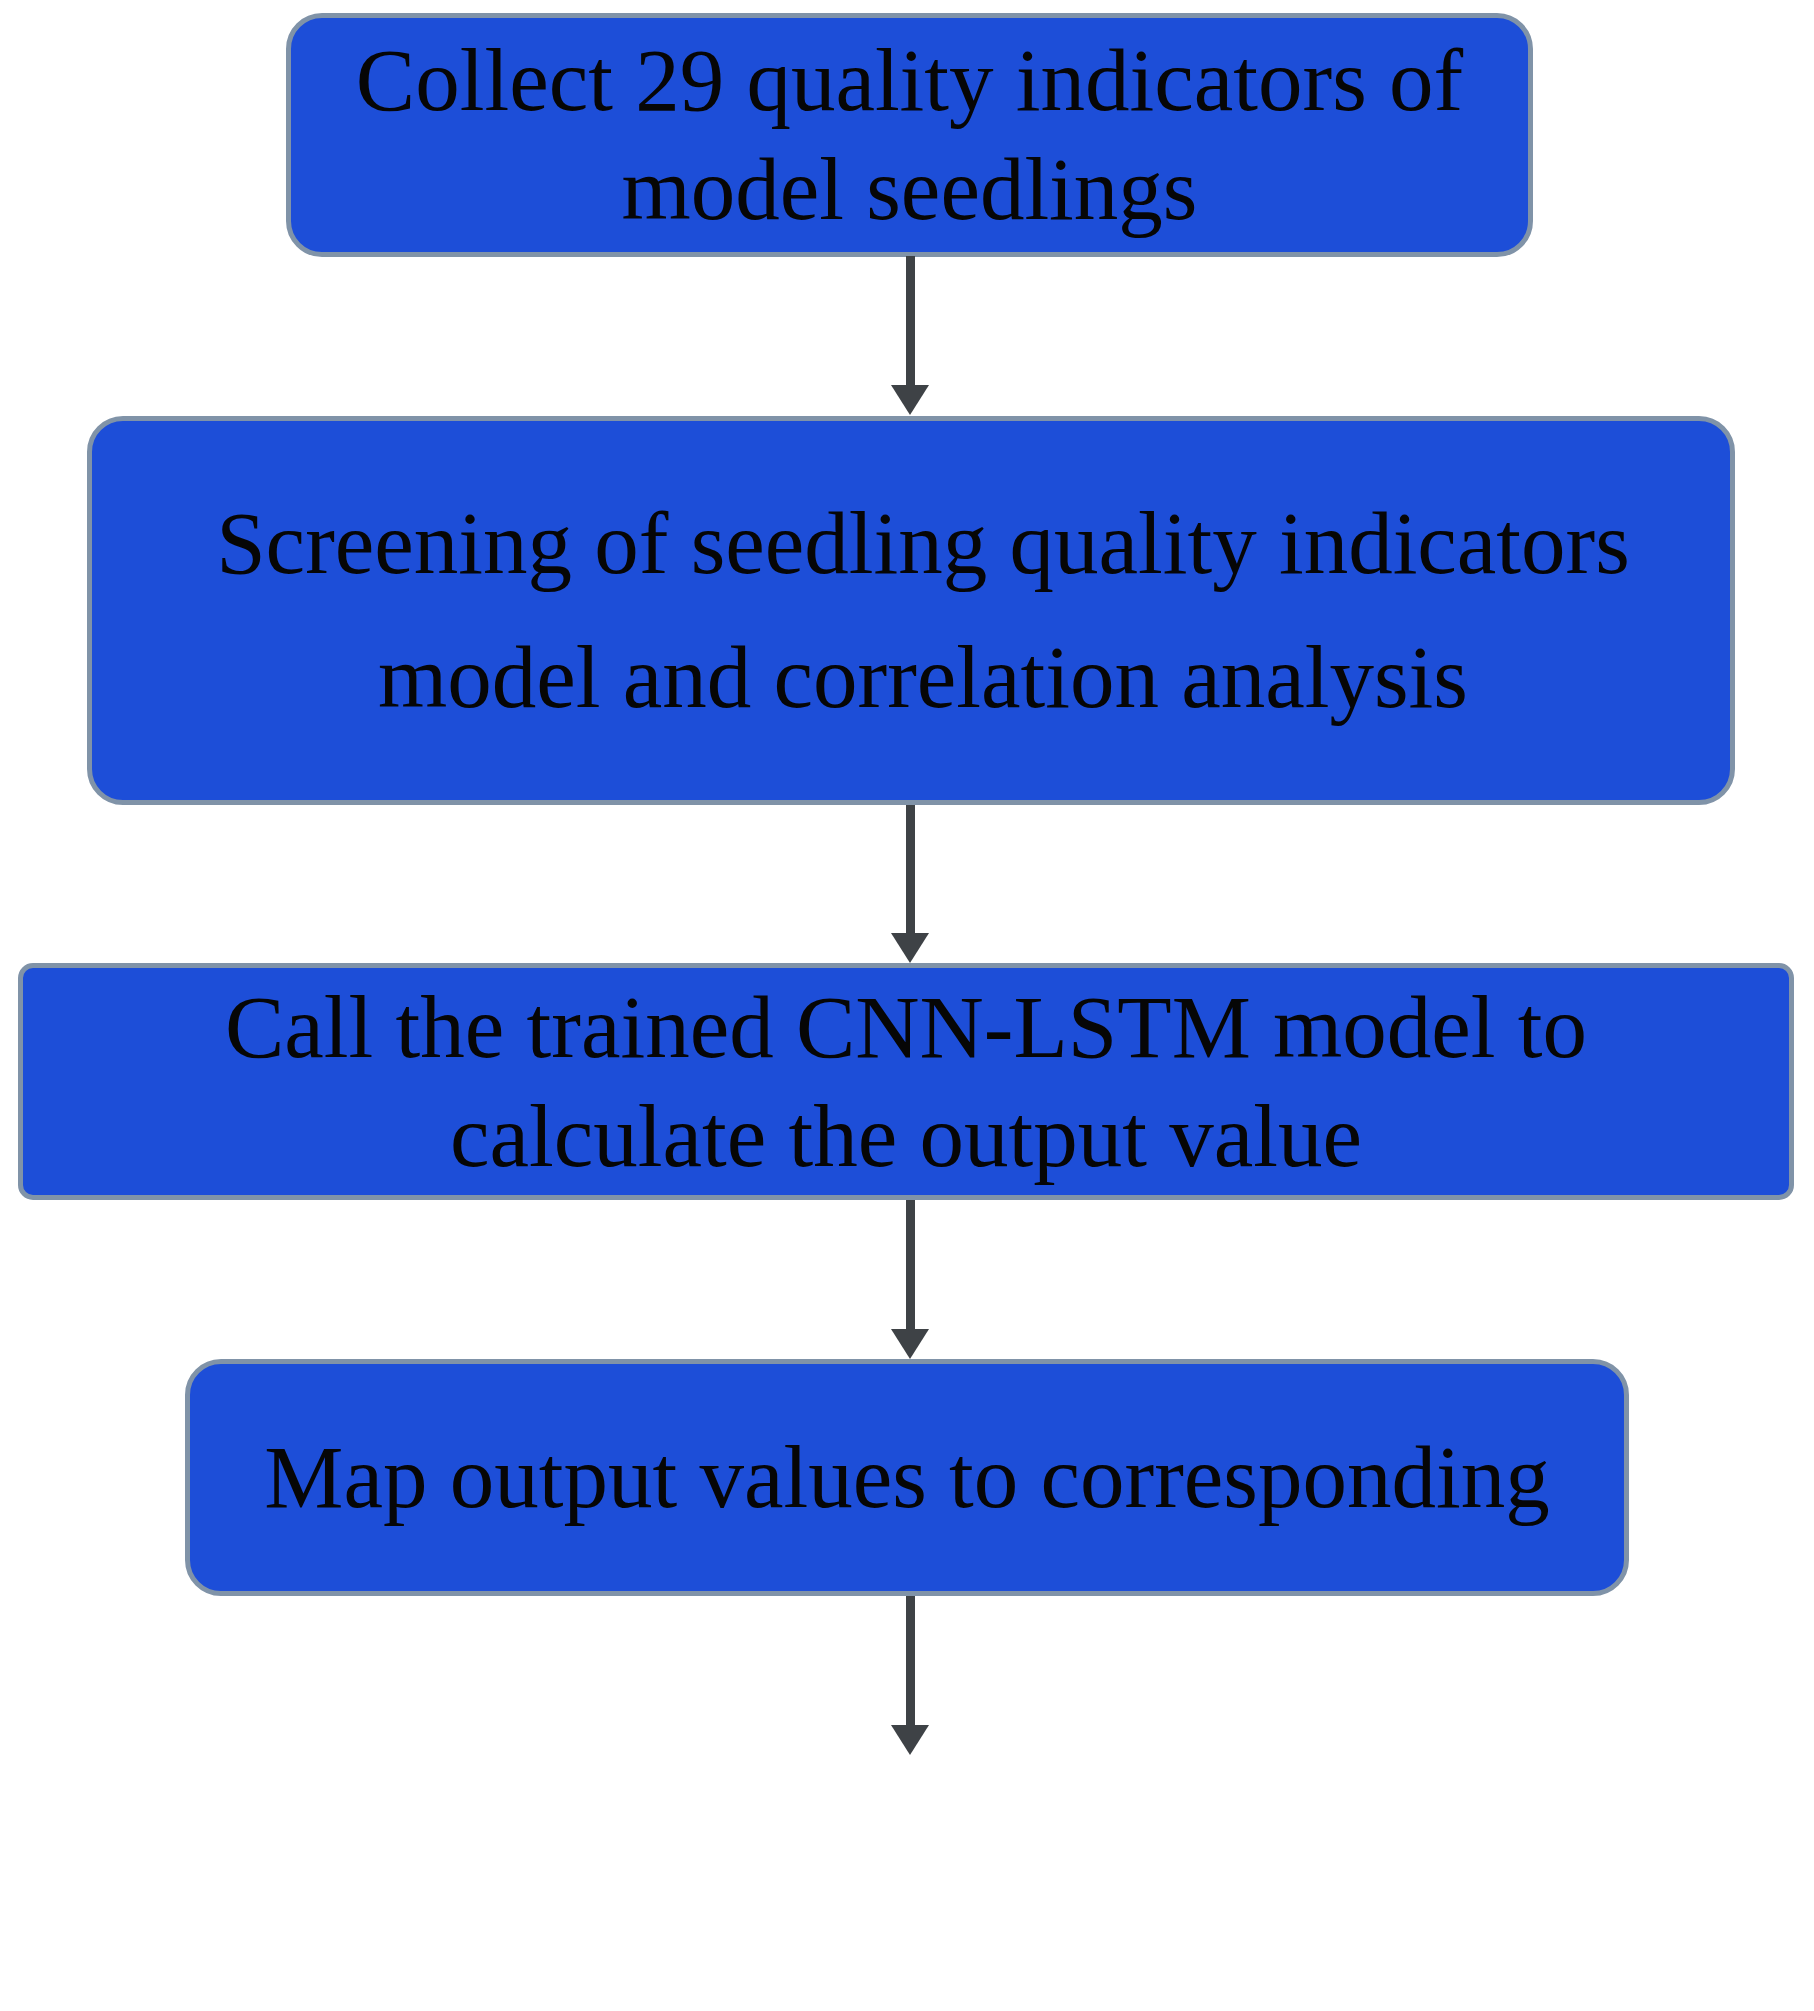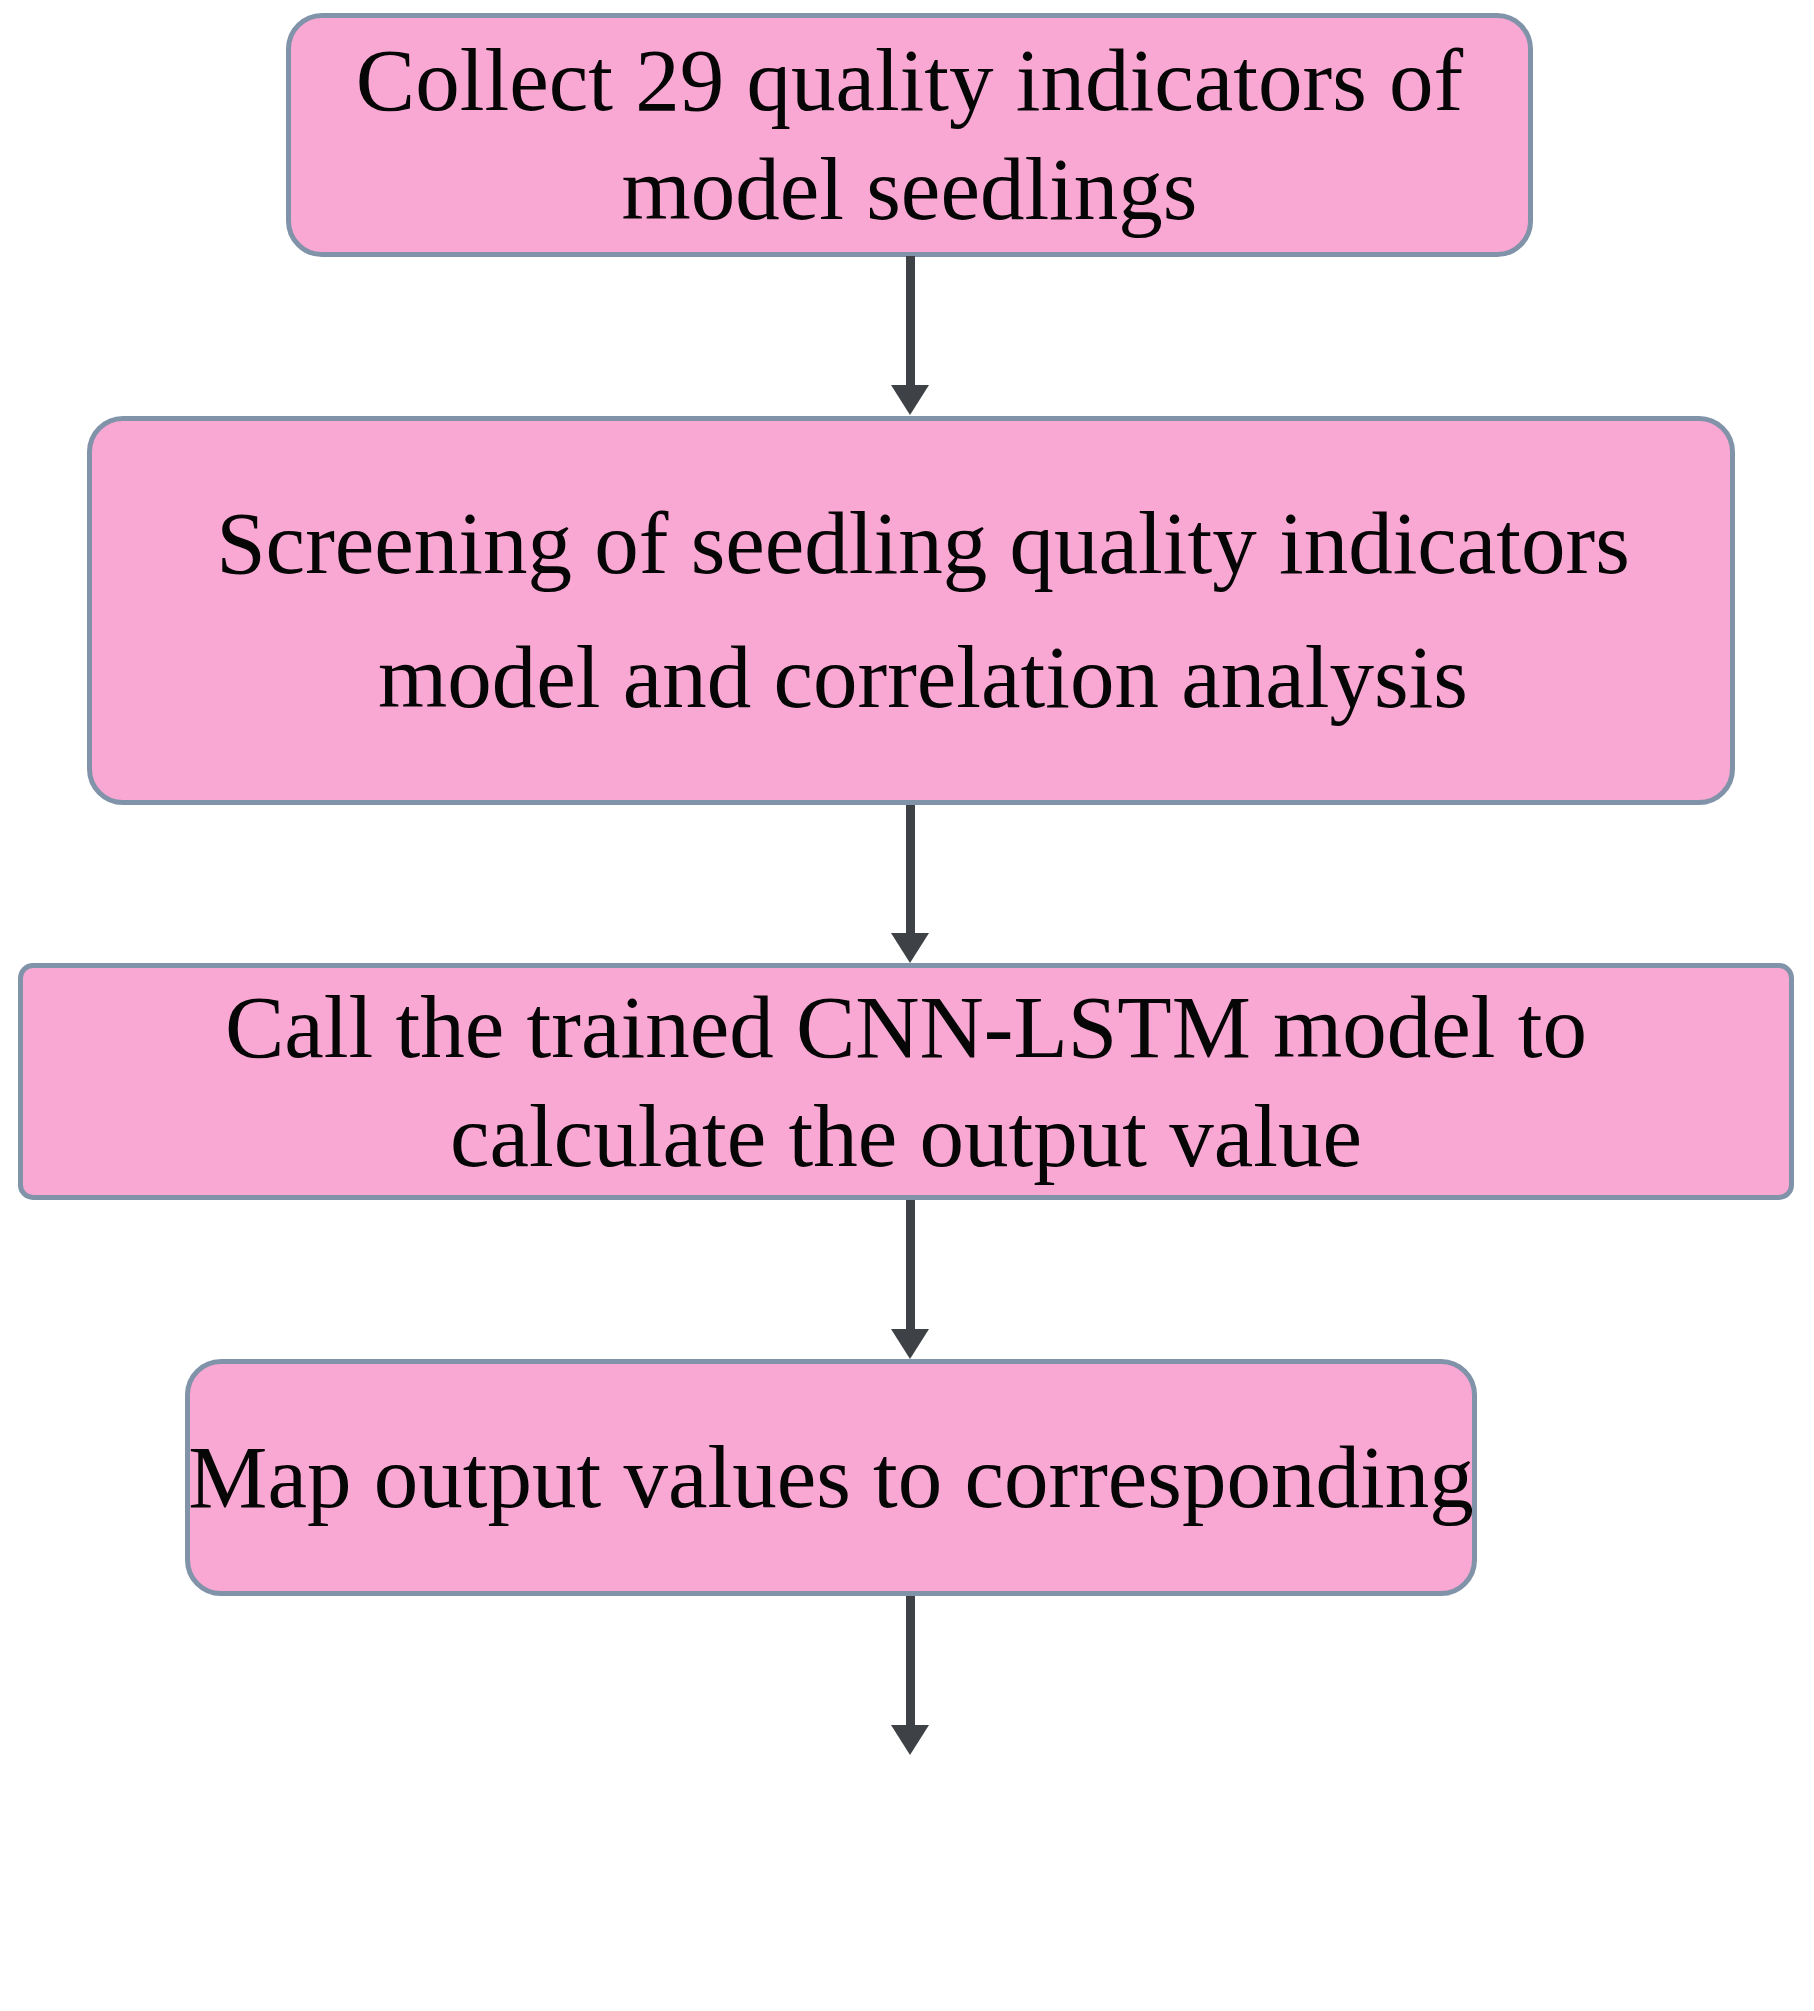--- a/index.html
+++ b/index.html
@@ -12,41 +12,41 @@
     width: 1815px;
     height: 2012px;
     background: #ffffff;
     overflow: hidden;
   }
   .box {
     position: absolute;
     box-sizing: border-box;
     border: 5px solid #8093a8;
     border-radius: 36px;
-    background: #f9a8d4;
+    background: #1d4ed8;
     display: flex;
     flex-direction: column;
     align-items: center;
     justify-content: center;
     text-align: center;
     font-family: "Liberation Serif", "DejaVu Serif", serif;
     font-size: 89px;
     color: #060606;
   }
   .box .line {
     display: block;
     line-height: 1.22;
     white-space: nowrap;
   }
   .box-2 .line { line-height: 1.5; }
 
   .box-1 { left: 286px; top: 13px;   width: 1247px; height: 244px; }
   .box-2 { left: 87px;  top: 416px;  width: 1648px; height: 389px; padding-left: 24px; }
   .box-3 { left: 18px;  top: 963px;  width: 1776px; height: 237px; border-radius: 15px; }
-  .box-4 { left: 185px; top: 1359px; width: 1292px; height: 237px; }
+  .box-4 { left: 185px; top: 1359px; width: 1444px; height: 237px; }
   .box-5 { left: 486px; top: 1755px; width: 850px;  height: 234px; }
 
   .arrow {
     position: absolute;
     width: 38px;
     display: flex;
     flex-direction: column;
     align-items: center;
   }
   .arrow .shaft {

